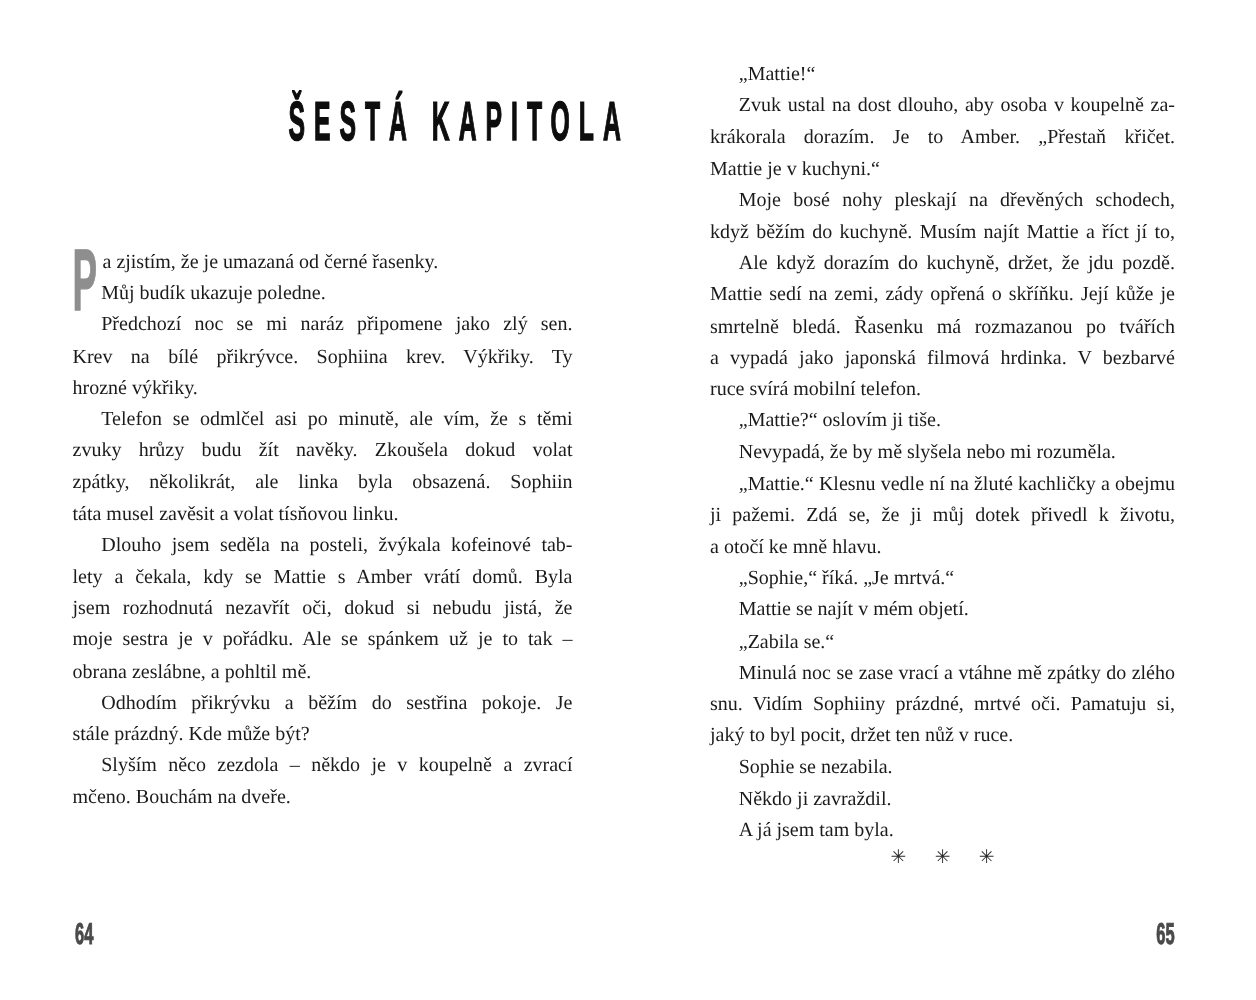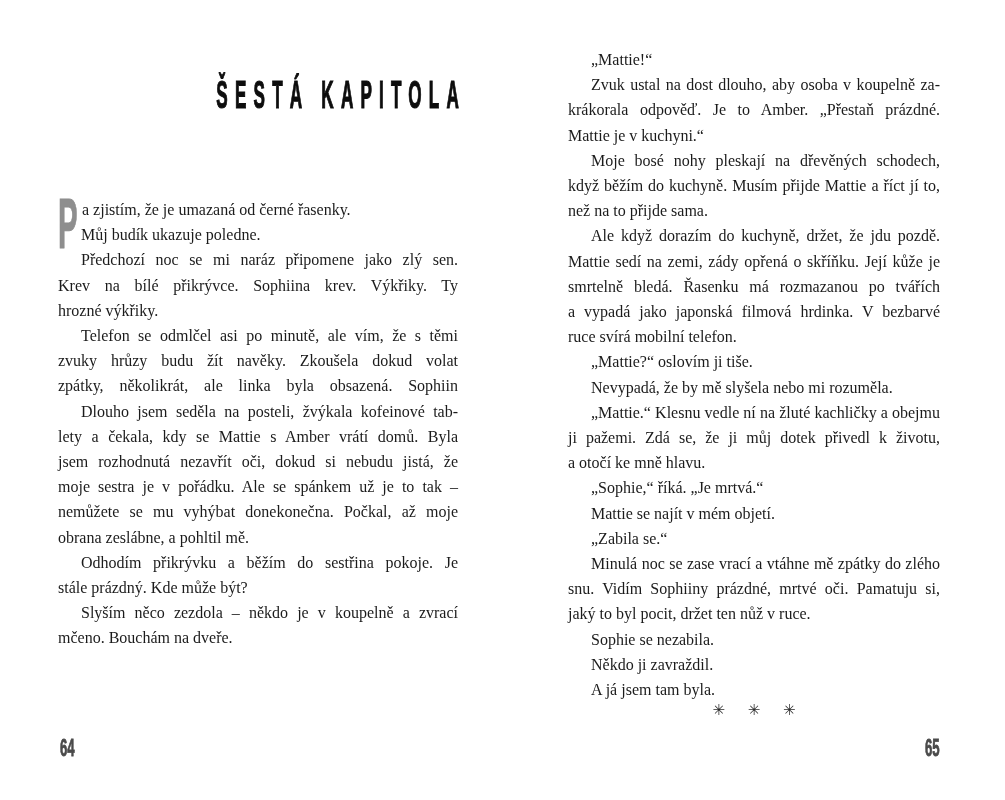--- a/index.html
+++ b/index.html
@@ -9,21 +9,21 @@
     font-family:"Liberation Serif", serif;
   }
   .book { position:absolute; inset:0; background:#ffffff; }
   .page { position:absolute; top:0; height:800px; }
   #page-left  { left:58px;  width:400px; }
   #page-right { left:568px; width:372px; }
 
   .chapter-title {
     position:absolute; top:76px; left:0; width:100%; text-align:right;
     font-family:"Liberation Sans", sans-serif; font-weight:700;
-    font-size:38px; line-height:1; color:#0d0d0d;
+    font-size:44px; line-height:1; color:#0d0d0d;
   }
   .chapter-title .inner {
     display:inline-block; white-space:nowrap;
     letter-spacing:16px; padding-left:8px;
     transform:scaleX(0.45); transform-origin:center top;
     -webkit-text-stroke:1.2px #0d0d0d;
   }
 
   .pbody { position:absolute; left:0; width:100%; font-size:16px; line-height:25.2px; }
   #page-left  .pbody { top:197px; }
@@ -78,27 +78,27 @@
           </div>
           <div class="para">
             <div class="line just ind">Předchozí noc se mi naráz připomene jako zlý sen.</div>
             <div class="line just">Krev na bílé přikrývce. Sophiina krev. Výkřiky. Ty</div>
             <div class="line">hrozné výkřiky.</div>
           </div>
           <div class="para">
             <div class="line just ind">Telefon se odmlčel asi po minutě, ale vím, že s těmi</div>
             <div class="line just">zvuky hrůzy budu žít navěky. Zkoušela dokud volat</div>
             <div class="line just">zpátky, několikrát, ale linka byla obsazená. Sophiin</div>
+            <div class="line">táta musel zavěsit a volat tísňovou linku.</div>
           </div>
           <div class="para">
             <div class="line just ind">Dlouho jsem seděla na posteli, žvýkala kofeinové tab-</div>
             <div class="line just">lety a čekala, kdy se Mattie s Amber vrátí domů. Byla</div>
             <div class="line just">jsem rozhodnutá nezavřít oči, dokud si nebudu jistá, že</div>
             <div class="line just">moje sestra je v pořádku. Ale se spánkem už je to tak –</div>
-            <div class="line just">nemůžete se mu vyhýbat donekonečna. Počkal, až moje</div>
             <div class="line">obrana zeslábne, a pohltil mě.</div>
           </div>
           <div class="para">
             <div class="line just ind">Odhodím přikrývku a běžím do sestřina pokoje. Je</div>
             <div class="line">stále prázdný. Kde může být?</div>
           </div>
           <div class="para">
             <div class="line just ind">Slyším něco zezdola – někdo je v koupelně a zvrací</div>
             <div class="line">mčeno. Bouchám na dveře.</div>
           </div>
@@ -108,27 +108,26 @@
   </div>
 
   <div class="page" id="page-right">
     <div class="pbody">
       <div class="paras">
           <div class="para">
             <div class="line ind">„Mattie!“</div>
           </div>
           <div class="para">
             <div class="line just ind">Zvuk ustal na dost dlouho, aby osoba v koupelně za-</div>
-            <div class="line just">krákorala odpověď. Je to Amber. „Přestaň prázdné.</div>
+            <div class="line just">krákorala dorazím. Je to Amber. „Přestaň křičet.</div>
             <div class="line">Mattie je v kuchyni.“</div>
           </div>
           <div class="para">
             <div class="line just ind">Moje bosé nohy pleskají na dřevěných schodech,</div>
-            <div class="line just">když běžím do kuchyně. Musím přijde Mattie a říct jí to,</div>
-            <div class="line">než na to přijde sama.</div>
+            <div class="line just">když běžím do kuchyně. Musím najít Mattie a říct jí to,</div>
           </div>
           <div class="para">
             <div class="line just ind">Ale když dorazím do kuchyně, držet, že jdu pozdě.</div>
             <div class="line just">Mattie sedí na zemi, zády opřená o skříňku. Její kůže je</div>
             <div class="line just">smrtelně bledá. Řasenku má rozmazanou po tvářích</div>
             <div class="line just">a vypadá jako japonská filmová hrdinka. V bezbarvé</div>
             <div class="line">ruce svírá mobilní telefon.</div>
           </div>
           <div class="para">
             <div class="line ind">„Mattie?“ oslovím ji tiše.</div>

